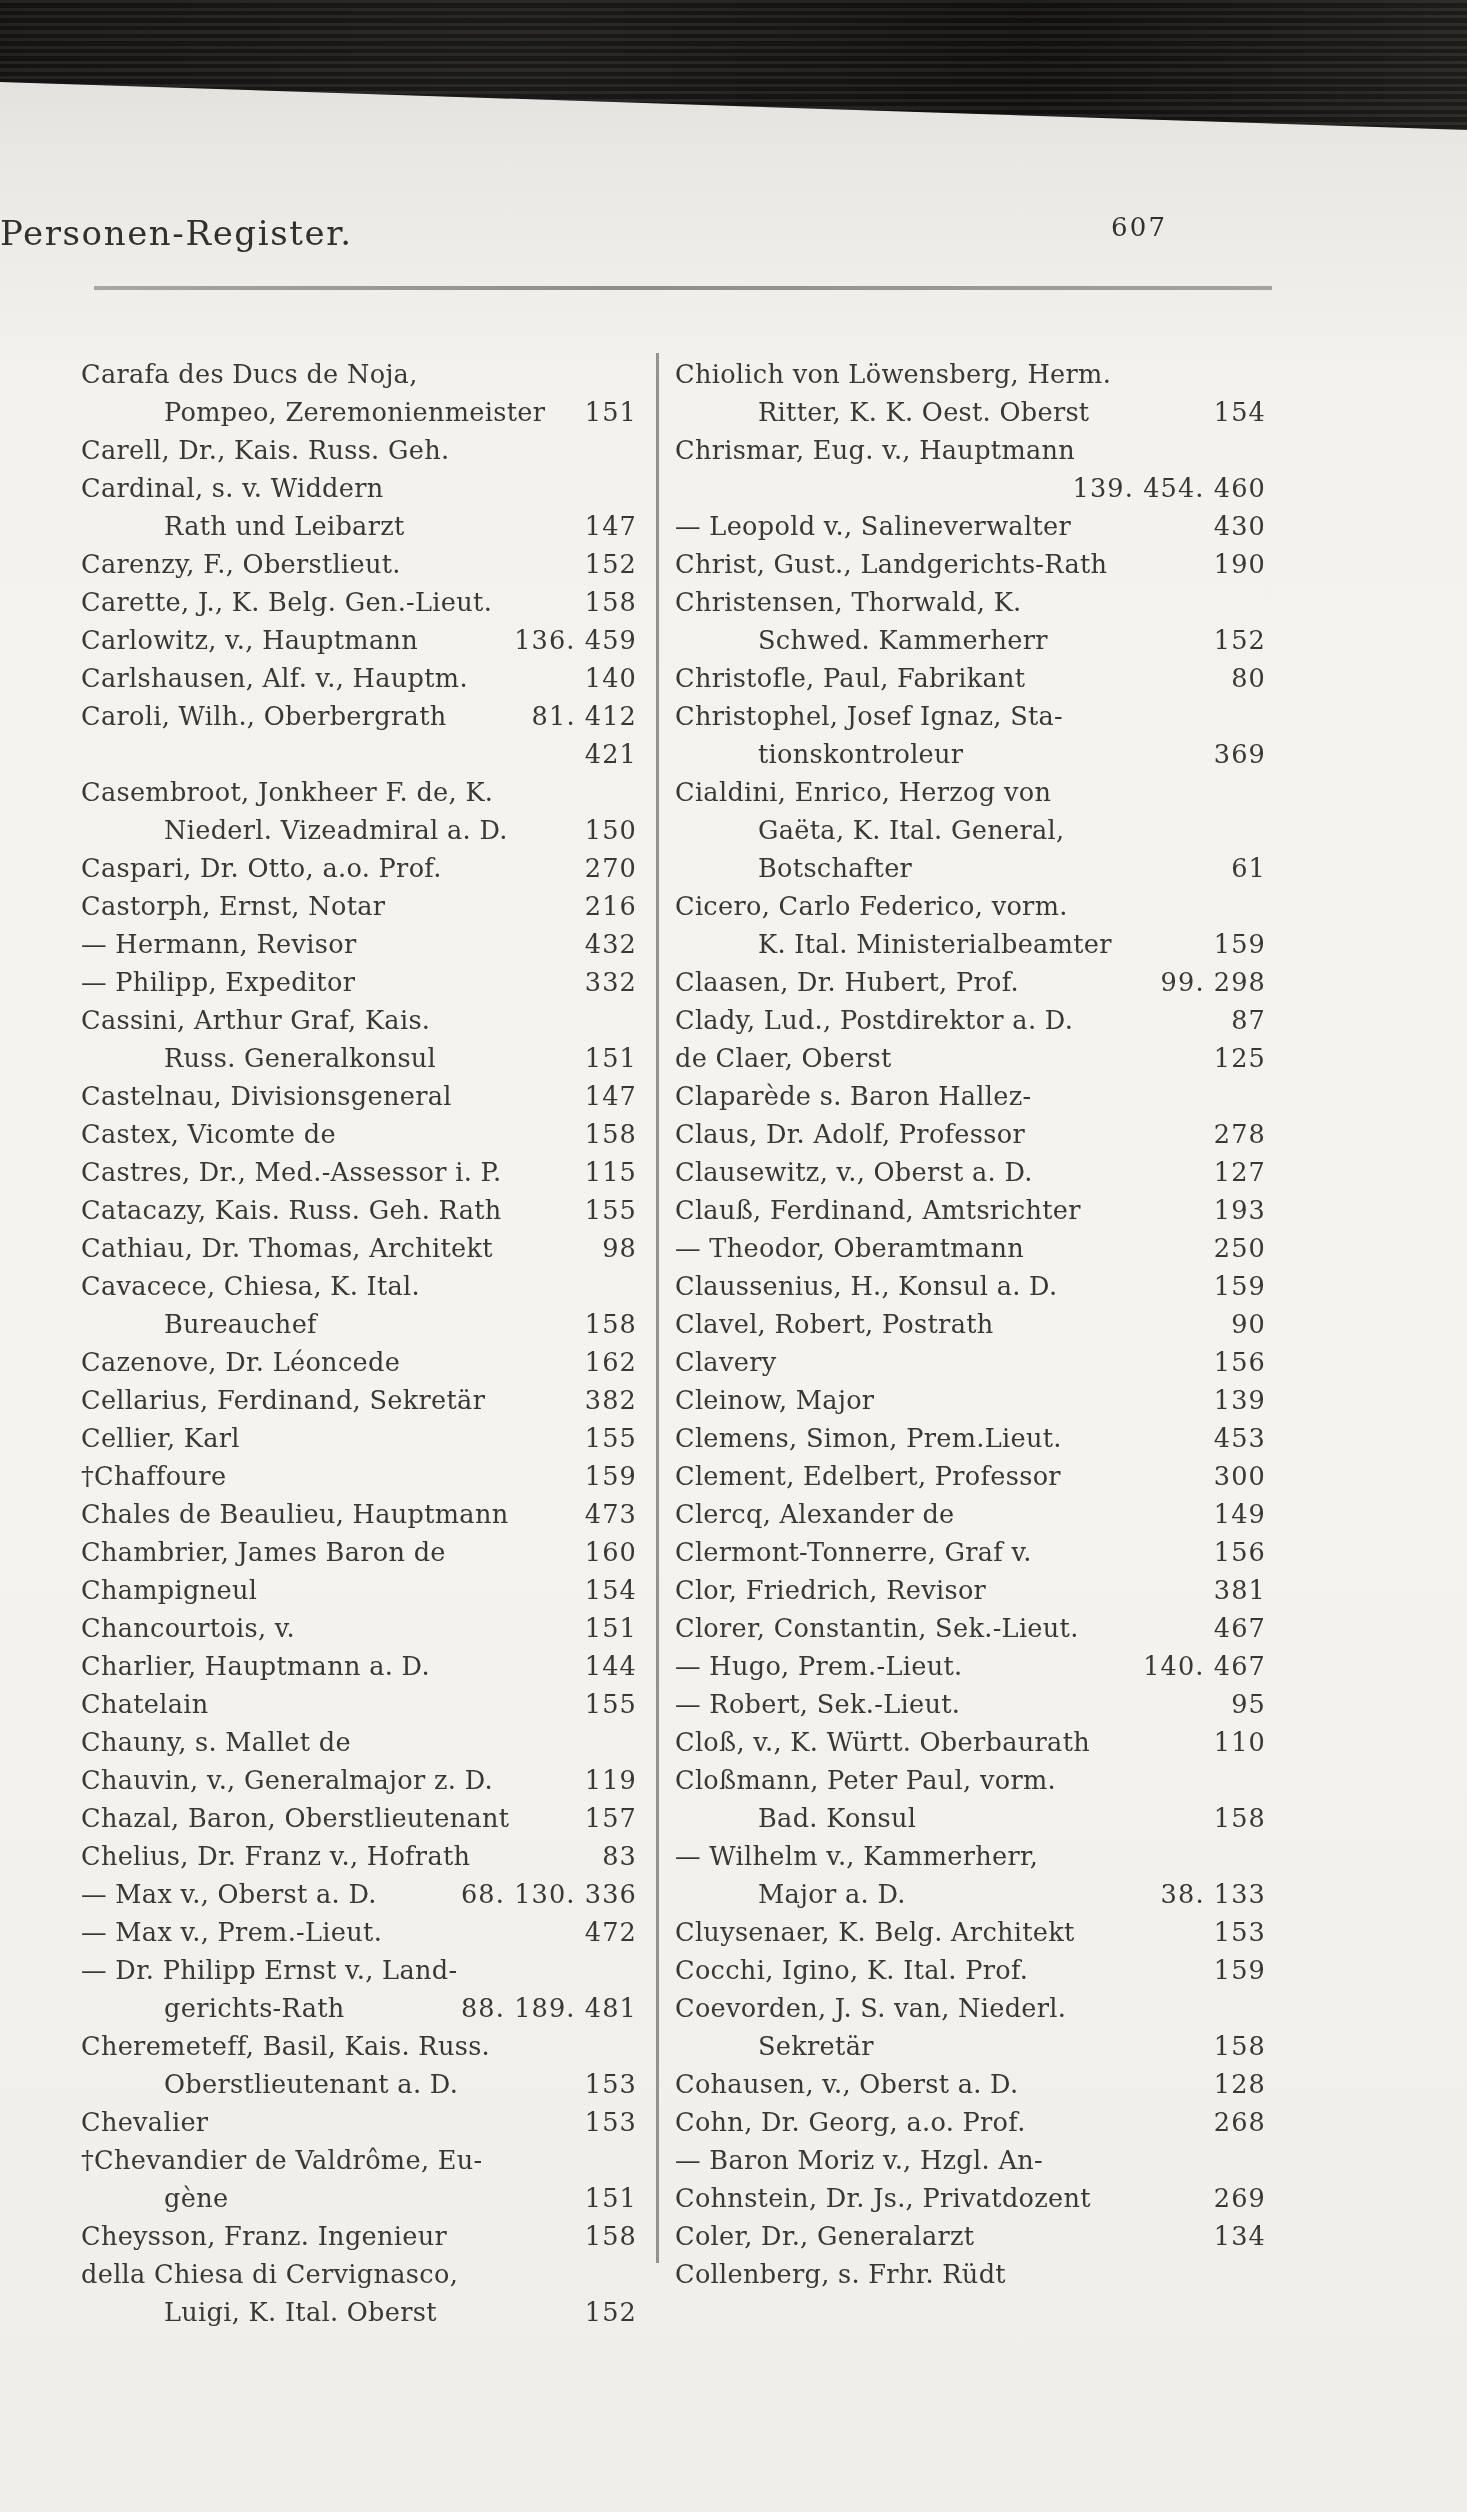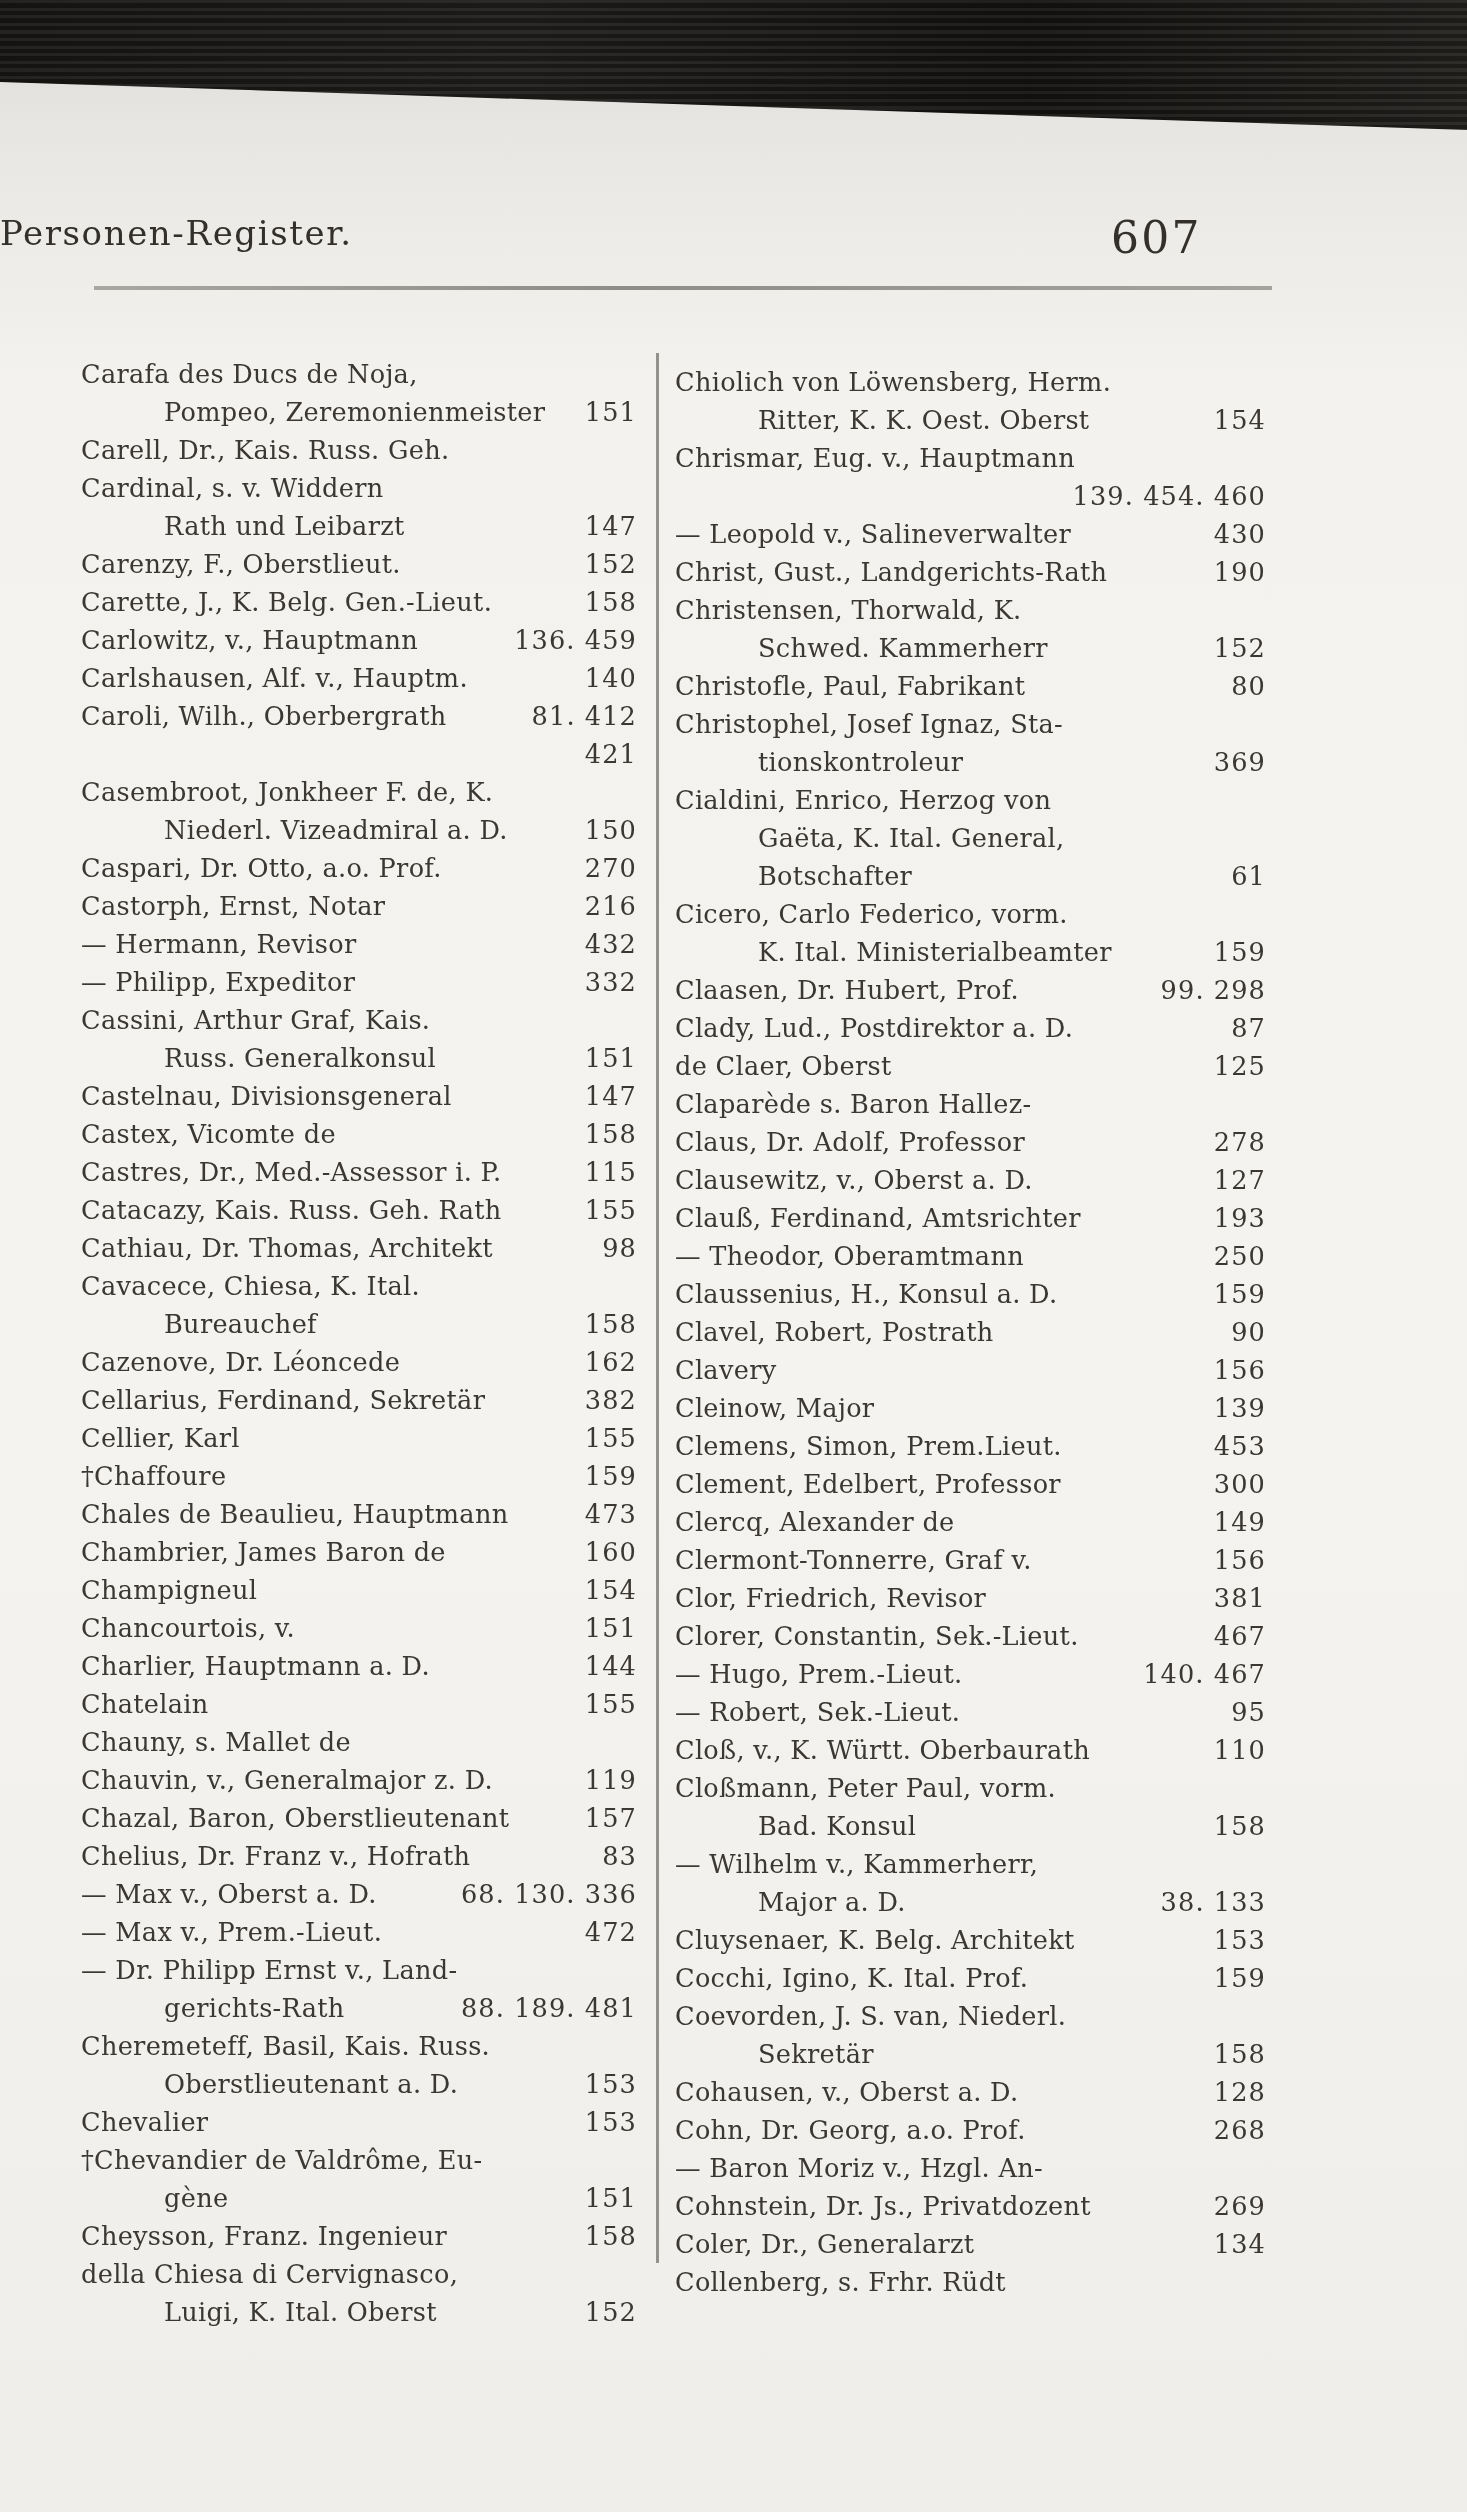--- a/index.html
+++ b/index.html
@@ -36,21 +36,21 @@
     top:213px;left:0;
     width:1268px;
     text-align:left;
     font-size:34px;
     letter-spacing:1.6px;
     color:#33302b;
   }
   .header-pagenum{
     position:absolute;
     top:212px;left:1111px;
-    font-size:44px;
+    font-size:26px;
     letter-spacing:2.2px;
     color:#33302b;
   }
   .header-rule{
     position:absolute;
     top:286px;left:94px;
     width:1178px;height:4.4px;
     background:linear-gradient(90deg,#a9a7a2,#8f8d88 45%,#a5a39e);
   }
   .column-divider{
@@ -60,21 +60,21 @@
     background:#94928d;
   }
   .col{
     position:absolute;
     top:355px;
     font-size:25.6px;
     line-height:38px;
     letter-spacing:0.3px;
   }
   .col-left{left:81px;width:556px;}
-  .col-right{left:675px;width:591px;margin-top:8px;}
+  .col-right{left:675px;width:591px;}
   .line{
     display:flex;
     justify-content:space-between;
     align-items:baseline;
     white-space:nowrap;
     height:38px;
   }
   .line .t{flex:0 1 auto;}
   .line .p{flex:0 0 auto;margin-left:9.8px;letter-spacing:1.1px;}
   .line.cont .t{padding-left:83px;}

